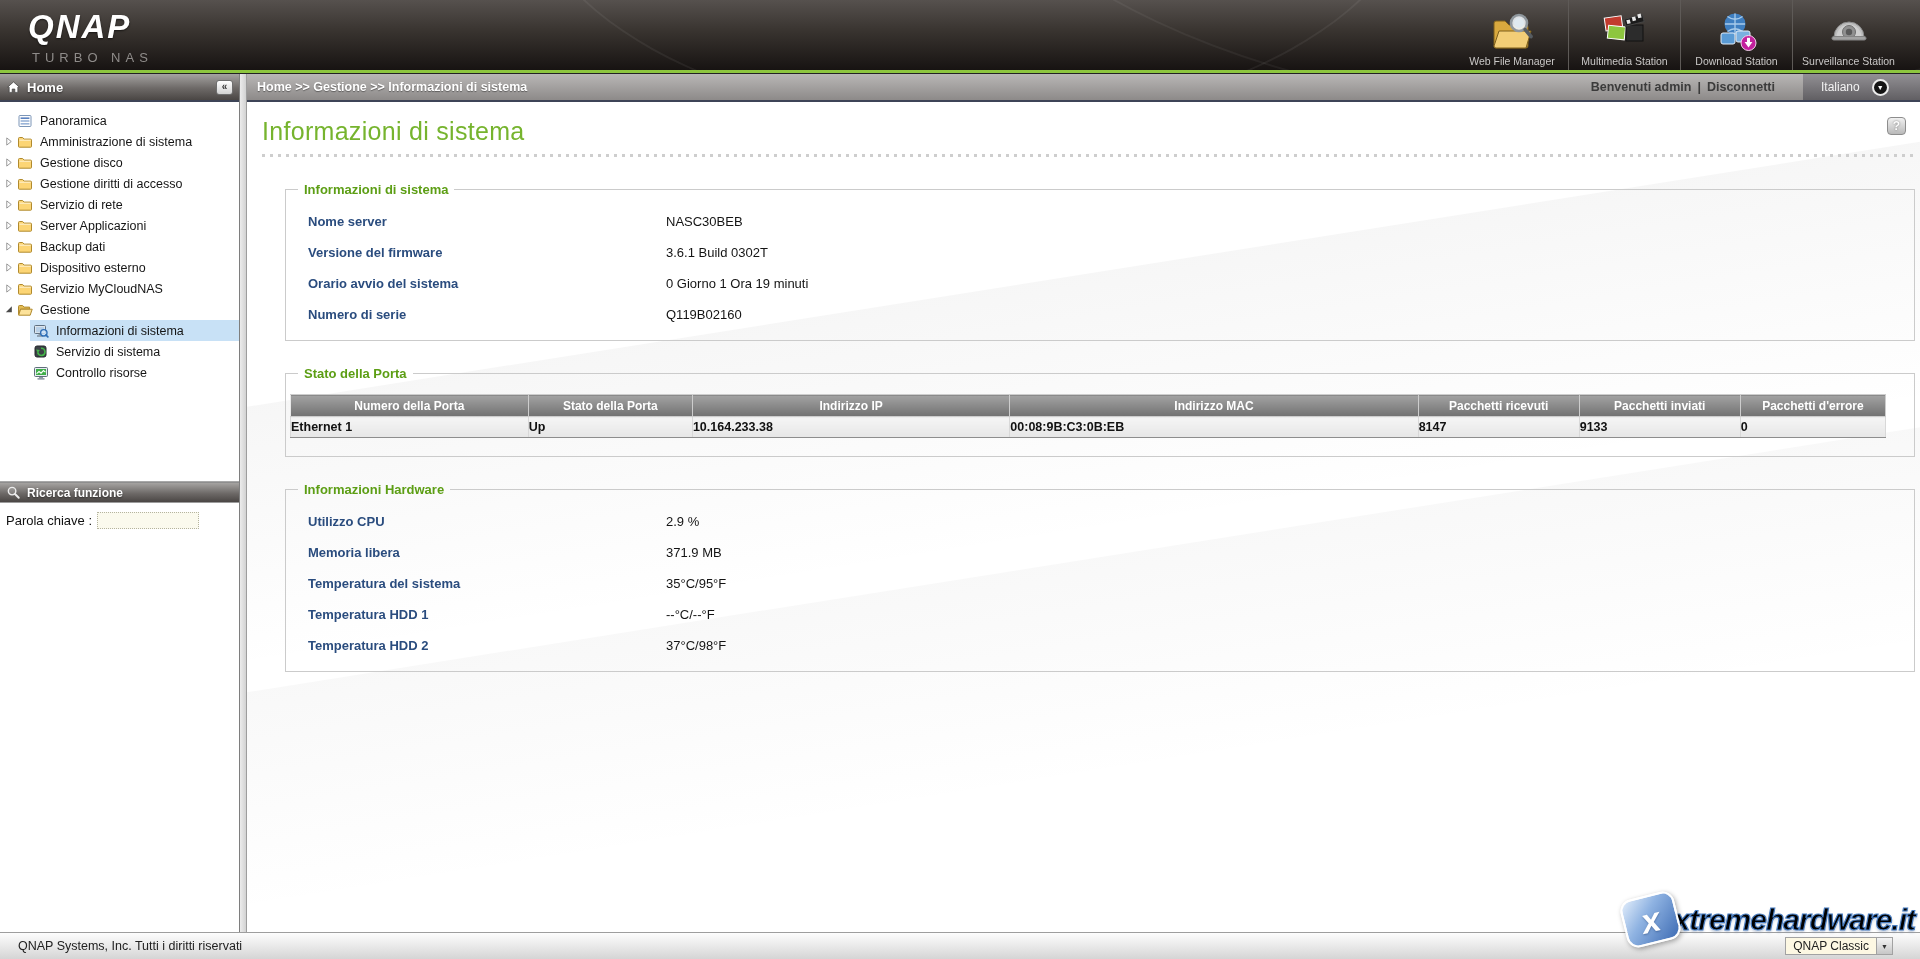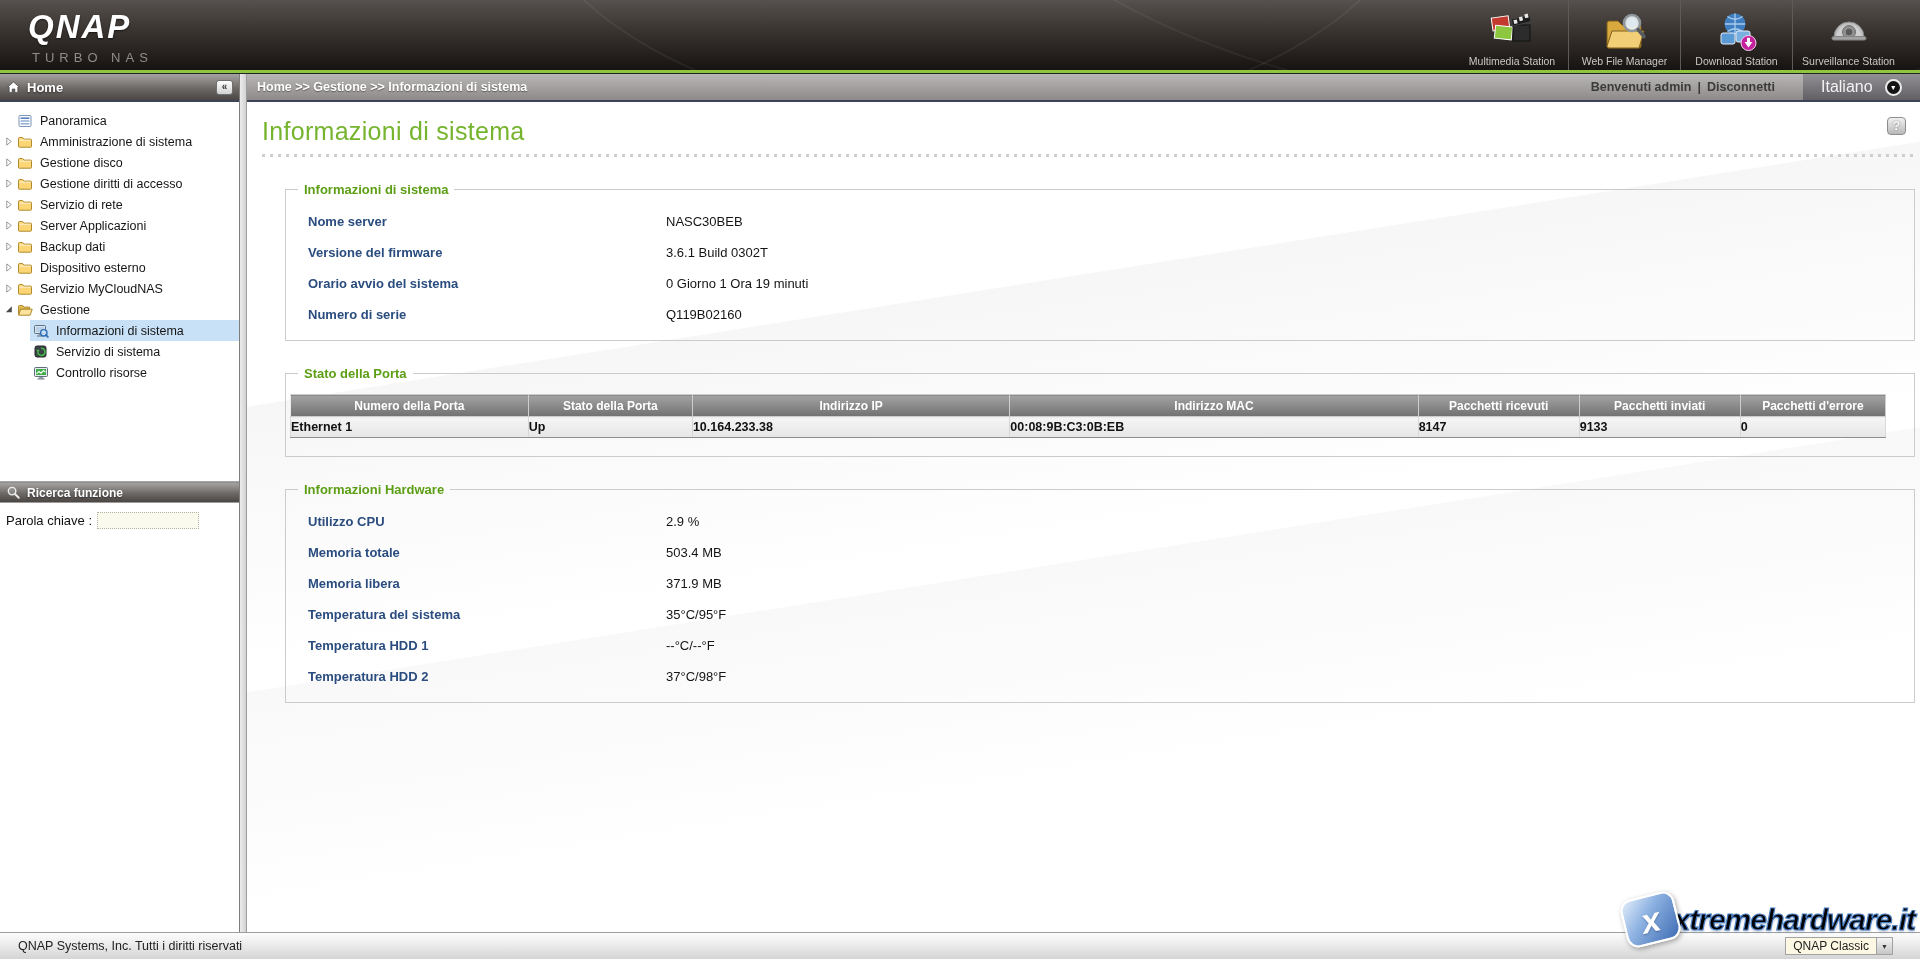--- a/index.html
+++ b/index.html
@@ -62,21 +62,21 @@
 
   
   .content { flex:1; display:flex; flex-direction:column; min-width:0; }
   .toolbar { flex:0 0 28px; background:linear-gradient(#b9b7b6,#8d8a89); border-bottom:2px solid #3d4457;
     display:flex; align-items:center; padding-left:10px; }
   .crumbs { color:#fff; font-weight:bold; font-size:12.5px; text-shadow:0 1px 1px rgba(0,0,0,.4); }
   .tb-right { margin-left:auto; display:flex; align-items:center; height:100%; }
   .welcome-wrap { font-weight:bold; color:#3b3b3b; font-size:12.5px; margin-right:28px; display:flex; gap:6px; }
   .logout-link { cursor:pointer; }
   .lang-seg { height:100%; min-width:117px; background:linear-gradient(#929094,#615f63); color:#f2f2f2;
-    font-size:16px; display:flex; align-items:center; gap:12px; padding:0 12px 0 18px; cursor:pointer; }
+    font-size:12px; display:flex; align-items:center; gap:12px; padding:0 12px 0 18px; cursor:pointer; }
   .lang-circle { width:17px; height:17px; border-radius:50%; background:#141414; border:2px solid #ececec;
     display:flex; align-items:center; justify-content:center; flex:0 0 17px; }
   .lang-circle::after { content:'▼'; color:#fff; font-size:7px; line-height:1; }
 
   .page { flex:1; position:relative; overflow:hidden; background:#fff; }
   .page::before { content:''; position:absolute; left:-6%; top:150px; width:130%; height:260px;
     background:linear-gradient(rgba(90,90,90,0.05), rgba(255,255,255,0)); transform:rotate(-9deg); pointer-events:none; }
   .page::after { content:''; position:absolute; left:-4%; top:430px; width:130%; height:220px;
     background:linear-gradient(rgba(90,90,90,0.04), rgba(255,255,255,0)); transform:rotate(-9deg); pointer-events:none; }
   .page-head { display:flex; align-items:flex-start; padding:15px 14px 0 15px; position:relative; z-index:2; }
@@ -128,39 +128,39 @@
 <div class="app">
 
   <header class="top-header">
     <div class="logo-block">
       <div class="logo-main">QNAP</div>
       <div class="logo-tag">TURBO NAS</div>
     </div>
     <div class="header-apps" id="header-apps">
         <div class="app-cell">
           <div class="app-ic"><svg viewBox="0 0 46 42">
+              <path d="M5 35 V12 Q5 10 7 10 H16 L20 14 H37 Q39 14 39 16 V35 Q39 37 37 37 H7 Q5 37 5 35 Z" fill="#D9A93E" stroke="#7d5f1c"></path>
+              <path d="M5 35 L10 20 H42 L37 37 H7 Q5 37 5 35 Z" fill="#F2CE77" stroke="#7d5f1c"></path>
+              <circle cx="30" cy="12" r="8" fill="#eef3f7" fill-opacity="0.9" stroke="#8f979d" stroke-width="2.6"></circle>
+              <circle cx="30" cy="12" r="5" fill="#dfe9f0"></circle>
+              <line x1="36.2" y1="18.6" x2="42" y2="25.5" stroke="#565c61" stroke-width="3.6" stroke-linecap="round"></line>
+            </svg></div>
+          <span class="app-label">Web File Manager</span>
+        </div>
+        <div class="app-cell">
+          <div class="app-ic"><svg viewBox="0 0 46 42">
               <rect x="3" y="6" width="17" height="13" transform="rotate(-8 11 12)" fill="#c23b2e" stroke="#fff"></rect>
               <rect x="6" y="15" width="17" height="13" transform="rotate(6 14 21)" fill="#8dc63f" stroke="#fff"></rect>
               <rect x="24" y="14" width="17" height="16" fill="#2c2c2c" stroke="#111"></rect>
               <rect x="23" y="8" width="19" height="7" transform="rotate(-14 24 12)" fill="#1b1b1b" stroke="#444"></rect>
               <rect x="25" y="9.4" width="3.5" height="4" transform="rotate(-14 24 12)" fill="#e8e8e8"></rect>
               <rect x="31" y="7.9" width="3.5" height="4" transform="rotate(-14 24 12)" fill="#e8e8e8"></rect>
               <rect x="37" y="6.4" width="3.5" height="4" transform="rotate(-14 24 12)" fill="#e8e8e8"></rect>
             </svg></div>
           <span class="app-label">Multimedia Station</span>
-        </div>
-        <div class="app-cell">
-          <div class="app-ic"><svg viewBox="0 0 46 42">
-              <path d="M5 35 V12 Q5 10 7 10 H16 L20 14 H37 Q39 14 39 16 V35 Q39 37 37 37 H7 Q5 37 5 35 Z" fill="#D9A93E" stroke="#7d5f1c"></path>
-              <path d="M5 35 L10 20 H42 L37 37 H7 Q5 37 5 35 Z" fill="#F2CE77" stroke="#7d5f1c"></path>
-              <circle cx="30" cy="12" r="8" fill="#eef3f7" fill-opacity="0.9" stroke="#8f979d" stroke-width="2.6"></circle>
-              <circle cx="30" cy="12" r="5" fill="#dfe9f0"></circle>
-              <line x1="36.2" y1="18.6" x2="42" y2="25.5" stroke="#565c61" stroke-width="3.6" stroke-linecap="round"></line>
-            </svg></div>
-          <span class="app-label">Web File Manager</span>
         </div>
         <div class="app-cell">
           <div class="app-ic"><svg viewBox="0 0 46 42">
               <circle cx="21" cy="13" r="10.5" fill="#3f7fc1"></circle>
               <path d="M11 13 H31 M21 2.5 V23.5 M13.5 5.5 Q21 11 28.5 5.5 M13.5 20.5 Q21 15 28.5 20.5" stroke="#a9cceb" stroke-width="1.3" fill="none"></path>
               <rect x="7" y="22" width="14" height="11" rx="2" fill="#5a9bd5" stroke="#e3eefa"></rect>
               <rect x="22" y="20" width="14" height="11" rx="2" fill="#7ab0e0" stroke="#e3eefa"></rect>
               <circle cx="34.5" cy="32" r="7.5" fill="#c3219e" stroke="#f2d5ec"></circle>
               <rect x="33" y="26.8" width="3" height="5" fill="#fff"></rect>
               <path d="M30.6 31 H38.4 L34.5 36.6 Z" fill="#fff"></path>
@@ -468,24 +468,20 @@
         </fieldset>
 
         <fieldset>
           <legend>Informazioni Hardware</legend>
           <div id="hw-rows">
               <div class="info-row">
                 <span class="info-label">Utilizzo CPU</span>
                 <span class="info-value">2.9 %</span>
               </div>
               <div class="info-row">
-                <span class="info-label">Memoria totale</span>
-                <span class="info-value">503.4 MB</span>
-              </div>
-              <div class="info-row">
                 <span class="info-label">Memoria libera</span>
                 <span class="info-value">371.9 MB</span>
               </div>
               <div class="info-row">
                 <span class="info-label">Temperatura del sistema</span>
                 <span class="info-value">35°C/95°F</span>
               </div>
               <div class="info-row">
                 <span class="info-label">Temperatura HDD 1</span>
                 <span class="info-value">--°C/--°F</span>

